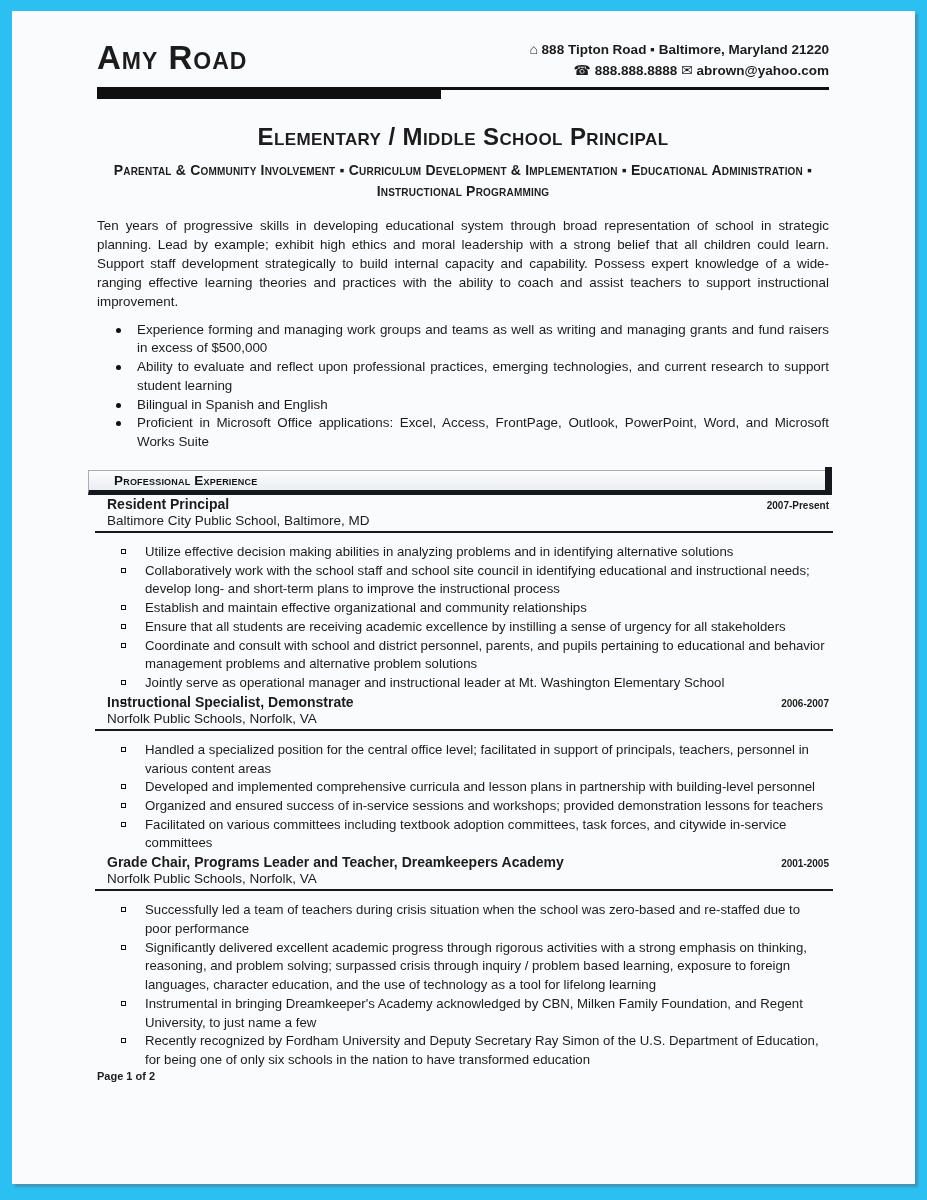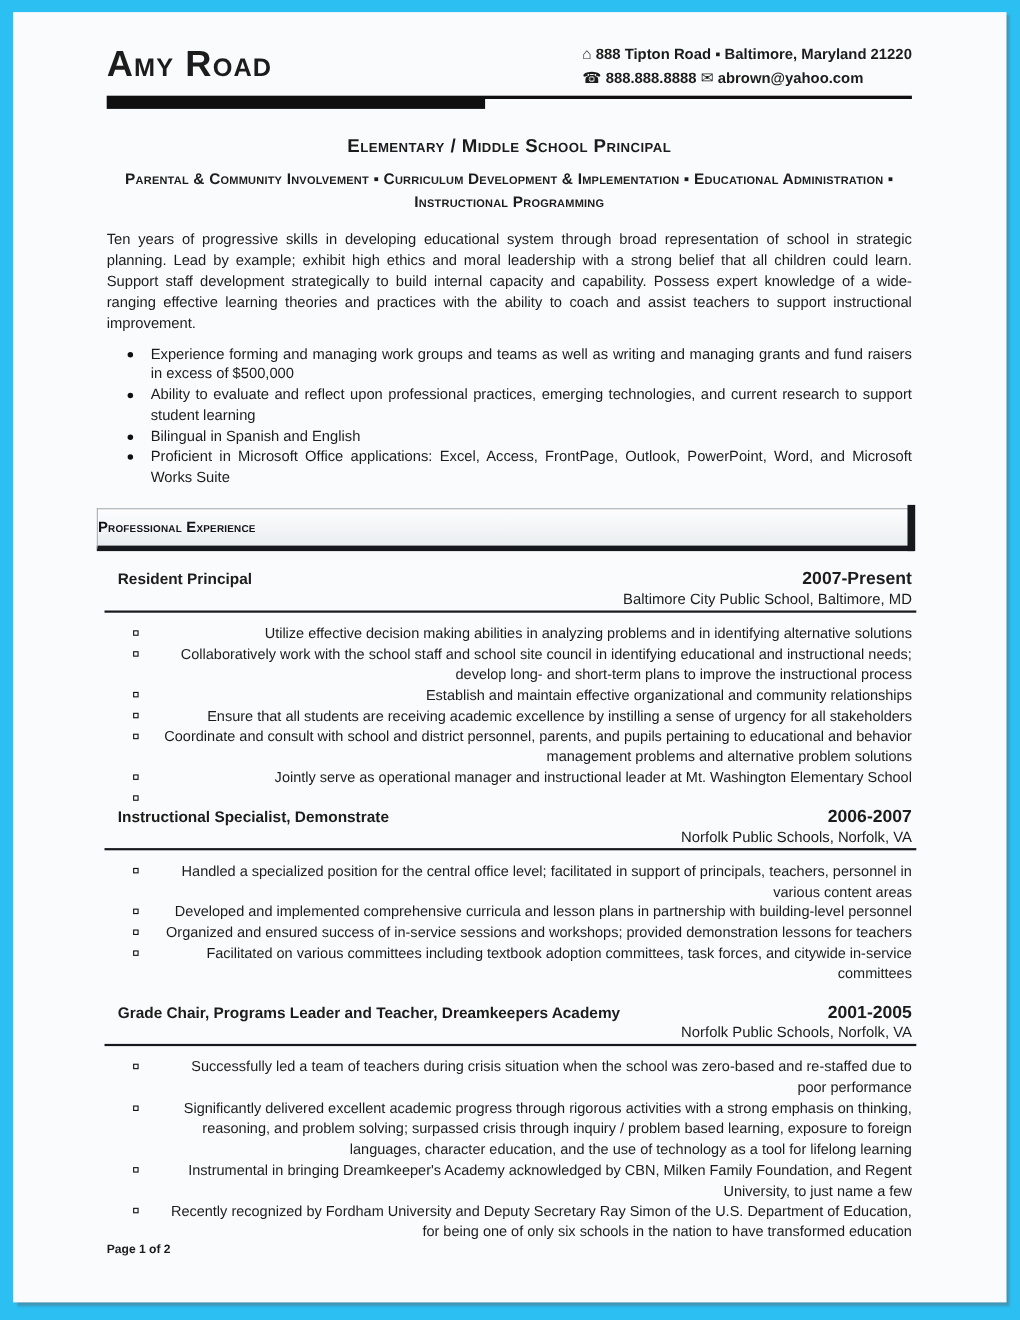--- a/index.html
+++ b/index.html
@@ -24,38 +24,39 @@
   .header-row { display: flex; justify-content: space-between; align-items: flex-start; }
   .name {
     font-variant: small-caps;
     font-weight: 700;
     font-size: 33px;
     letter-spacing: 1px;
     line-height: 1.05;
     padding-top: 4px;
   }
   .contact {
+    text-align: right;
     font-size: 13.5px;
     font-weight: 700;
     line-height: 1.45;
     padding-top: 2px;
   }
   .contact .icon { font-weight: 400; font-size: 14px; }
 
   .rule-wrap { margin-top: 7px; }
   .rule-thin { height: 3px; background: #101010; width: 100%; }
   .rule-thick { height: 9px; background: #101010; width: 47%; margin-top: 0px; }
 
   
   .doc-title {
     margin-top: 24px;
     text-align: center;
     font-variant: small-caps;
     font-weight: 700;
-    font-size: 17px;
+    font-size: 24px;
     letter-spacing: 0.4px;
   }
   .doc-subtitle {
     margin: 9px auto 0;
     max-width: 700px;
     text-align: center;
     font-variant: small-caps;
     font-weight: 600;
     font-size: 14px;
     line-height: 1.5;
@@ -84,52 +85,52 @@
     background: #101010;
     border-radius: 50%;
   }
 
   
   .section-bar {
     position: relative;
     margin-top: 18px;
     margin-left: -9px;
     margin-right: -2px;
-    height: 39px;
+    height: 25px;
     background: linear-gradient(#fdfdfe, #e9edf1);
     border: 1px solid #a8adb3;
     border-bottom: 5px solid #15181c;
-    padding-left: 0;
+    padding-left: 25px;
     display: flex;
     align-items: center;
   }
   .section-bar .section-title {
     font-variant: small-caps;
     font-weight: 700;
     font-size: 13.5px;
     letter-spacing: 0.2px;
     color: #101318;
   }
   .section-bar .endcap {
     position: absolute;
     right: -2px; top: -4px; bottom: -5px;
     width: 7px;
     background: #15181c;
   }
 
   
-  .job { margin-top: 17px; text-align: right; }
+  .job { margin-top: 1px; }
   .job-head {
     display: flex;
     justify-content: space-between;
     align-items: baseline;
     padding-left: 10px;
   }
   .job-title { font-weight: 700; font-size: 14px; }
-  .job-dates { font-weight: 700; font-size: 16px; white-space: nowrap; }
+  .job-dates { font-weight: 700; font-size: 10px; white-space: nowrap; }
   .job-company { padding-left: 10px; font-size: 13.5px; margin-top: 1px; }
   .job-rule { height: 2px; background: #15181c; margin-top: 3px; margin-left: -2px; margin-right: -4px; }
 
   ul.job-bullets { list-style: none; margin-top: 10px; }
   ul.job-bullets li {
     position: relative;
     padding-left: 48px;
     font-size: 13.2px;
     line-height: 1.42;
   }

